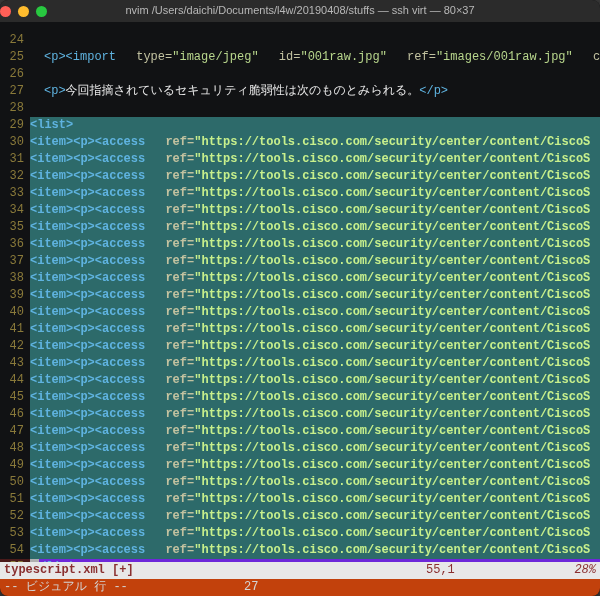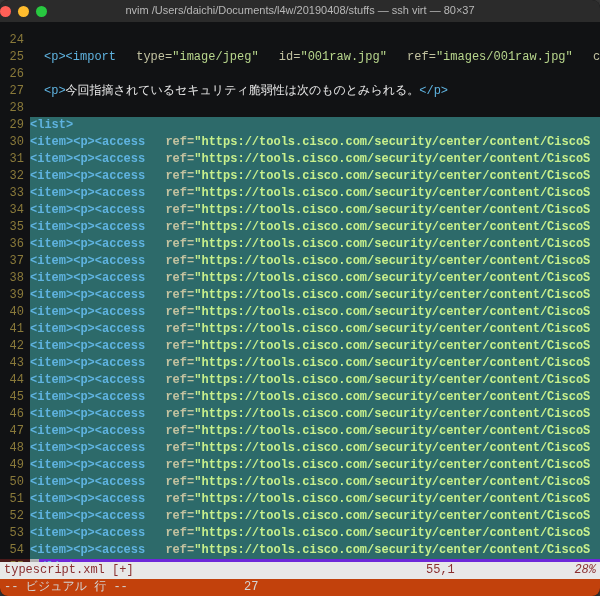--- a/index.html
+++ b/index.html
@@ -81,21 +81,21 @@
   .statusbar {
     height: 17px;
     background: #e8e8e8;
     color: #8a3030;
     display: flex;
     align-items: center;
     padding: 0 4px;
     font-size: 12px;
     flex-shrink: 0;
   }
-  .statusbar .fname { flex:1; }
+  .statusbar .fname { flex:1;font-weight:bold; }
   .cmdline {
     height: 17px;
     background: #c2410c;
     color: #d4d4d4;
     display:flex;
     align-items:center;
     padding: 0 4px;
     flex-shrink:0;
   }
   .cmdline .mode { flex: 0 0 auto; width: 240px;}

